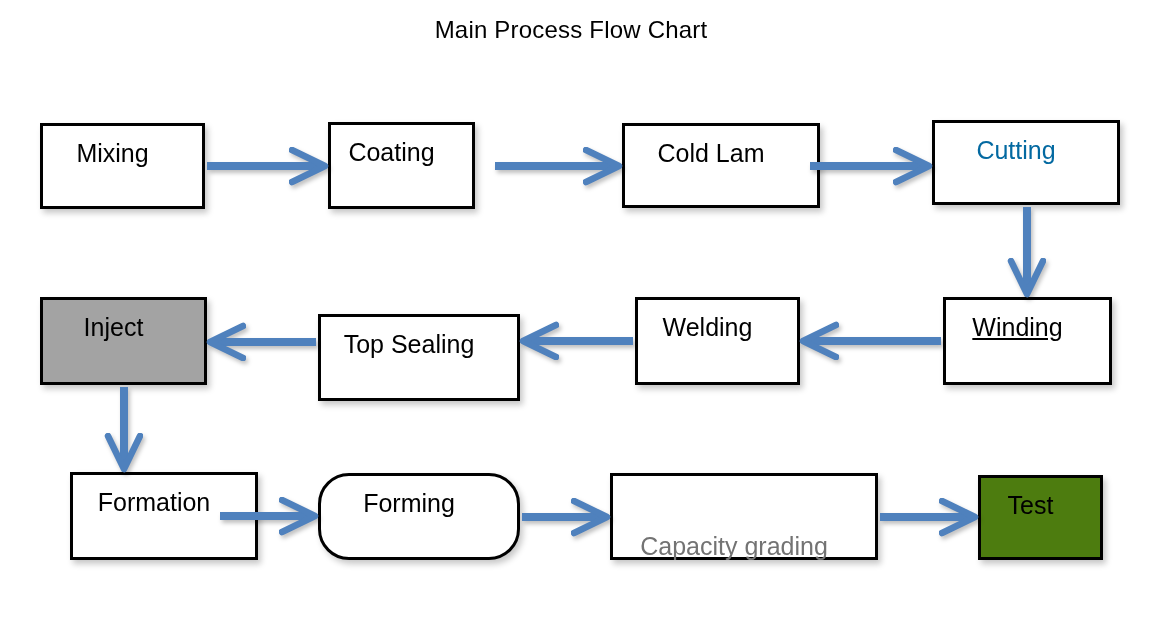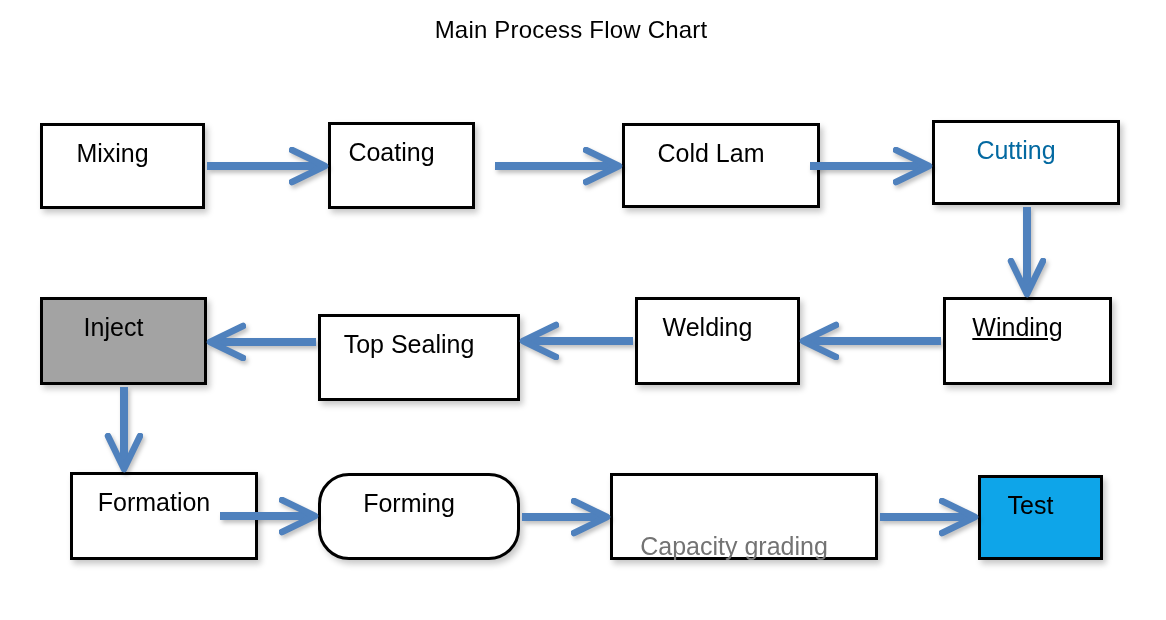--- a/index.html
+++ b/index.html
@@ -83,21 +83,21 @@
       </div>
       <div class="node" style="left: 30px; top: 472px; width: 188px; height: 88px; border-color: rgb(0, 0, 0); background: rgb(255, 255, 255); margin-left: 40px;">
         <span class="node-label" style="color: rgb(0, 0, 0);">Formation</span>
       </div>
       <div class="node" style="left: 318px; top: 473px; width: 202px; height: 87px; border-color: rgb(0, 0, 0); background: rgb(255, 255, 255); border-radius: 31px;">
         <span class="node-label" style="color: rgb(0, 0, 0);">Forming</span>
       </div>
       <div class="node" style="left: 610px; top: 473px; width: 268px; height: 87px; border-color: rgb(0, 0, 0); background: rgb(255, 255, 255);">
         <span class="node-label" style="color: #737373; margin-top: 43px;">Capacity grading</span>
       </div>
-      <div class="node" style="left: 978px; top: 475px; width: 125px; height: 85px; border-color: rgb(0, 0, 0); background: #0ea5e9;">
+      <div class="node" style="left: 978px; top: 475px; width: 125px; height: 85px; border-color: rgb(0, 0, 0); background: #4d7c0f;">
         <span class="node-label" style="color: rgb(0, 0, 0);">Test</span>
       </div>
     </div>
 
   <svg id="edges" xmlns="http://www.w3.org/2000/svg">
     <defs>
       <marker id="arrowV" markerUnits="userSpaceOnUse" markerWidth="42" markerHeight="40" refX="35" refY="19" orient="auto">
         <path id="arrowV-path" d="M3,3 L36,19 L3,35" fill="none" stroke-width="6.5" stroke-linecap="round" stroke-linejoin="round" stroke="#4F81BD"></path>
       </marker>
     </defs>

